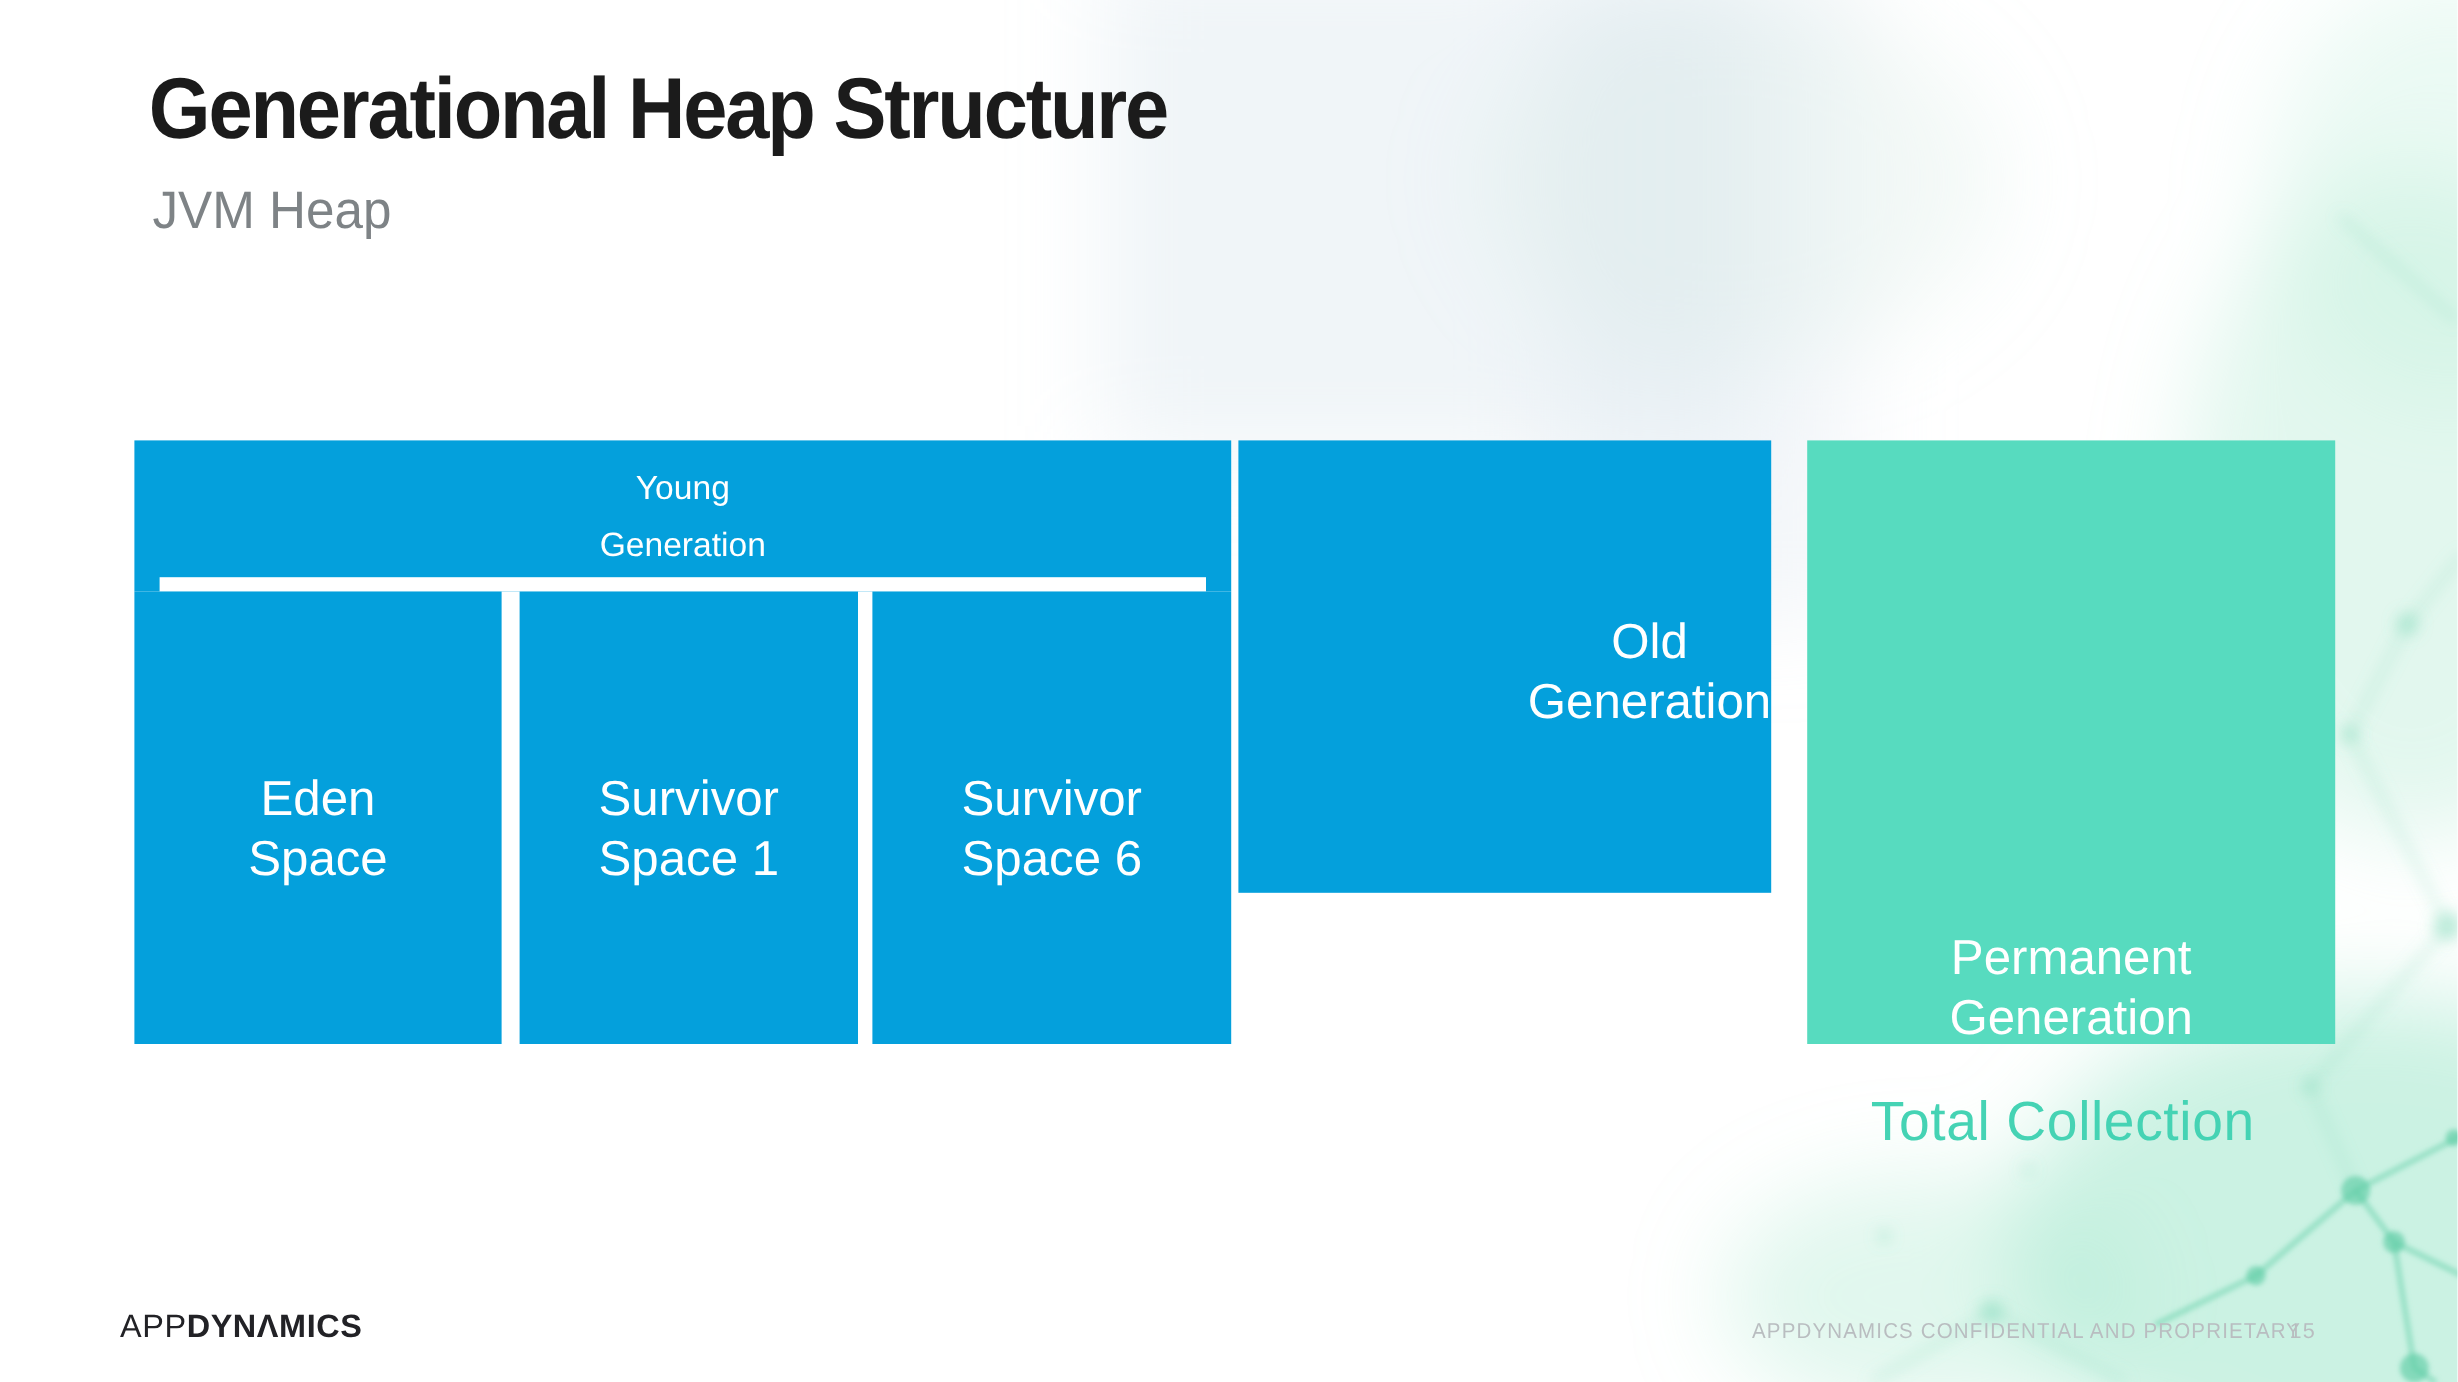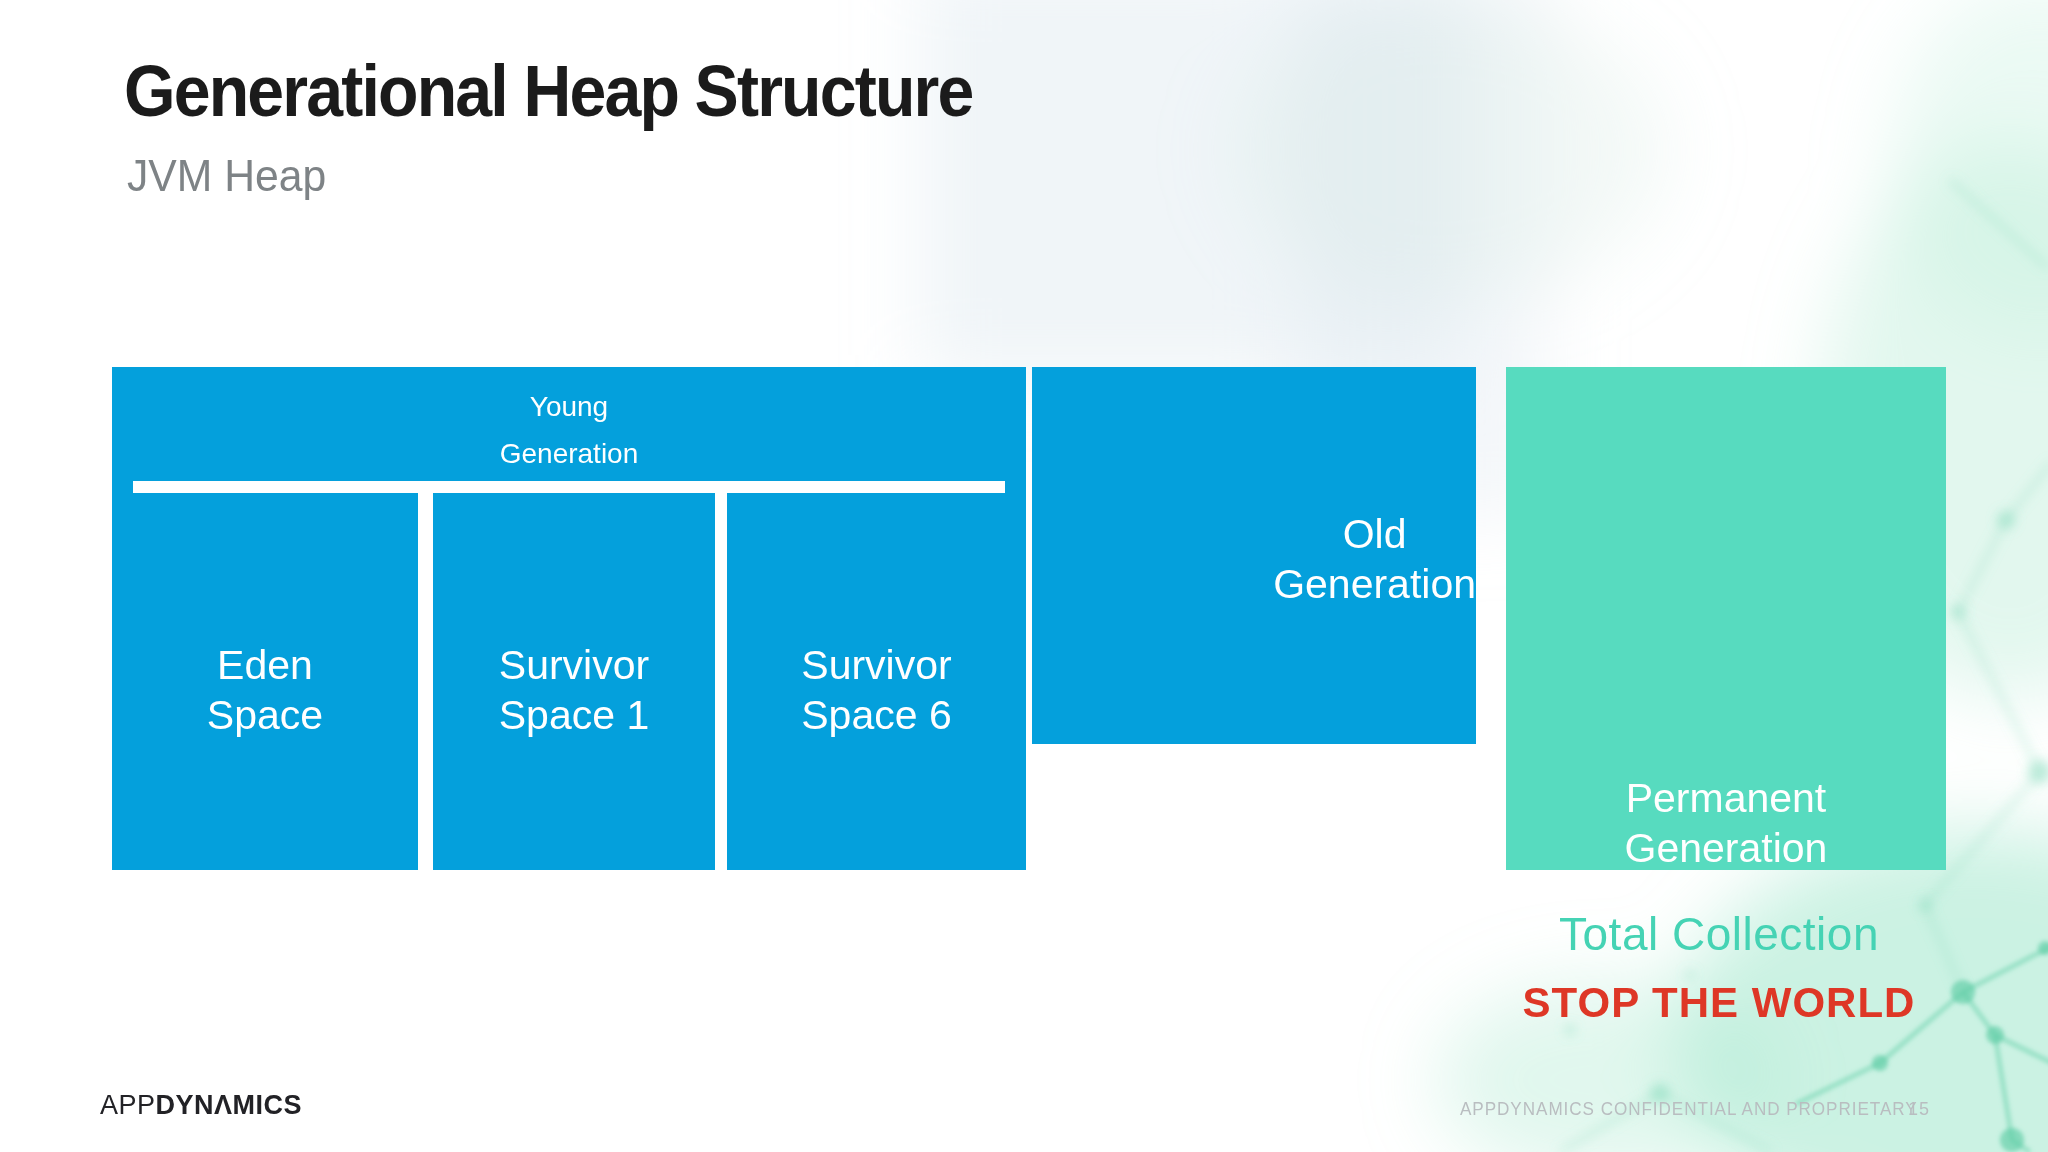--- a/index.html
+++ b/index.html
@@ -213,21 +213,20 @@
 
     <div class="perm-box">
       <div class="box-label">
         <span style="display:block">Permanent</span>
         <span style="display:block">Generation</span>
       </div>
     </div>
 
     <div class="annot-wrap">
       <div class="total-collection">Total Collection</div>
-      <div class="stop-world">STOP THE WORLD</div>
     </div>
 
     <div class="logo"><span class="logo-prefix">APP</span><span class="logo-main">DYNΛMICS</span></div>
     <div class="footer-confidential">APPDYNAMICS CONFIDENTIAL AND PROPRIETARY</div>
     <div class="page-number">15</div>
 
   </div>
 </div>
 
 </body></html>

